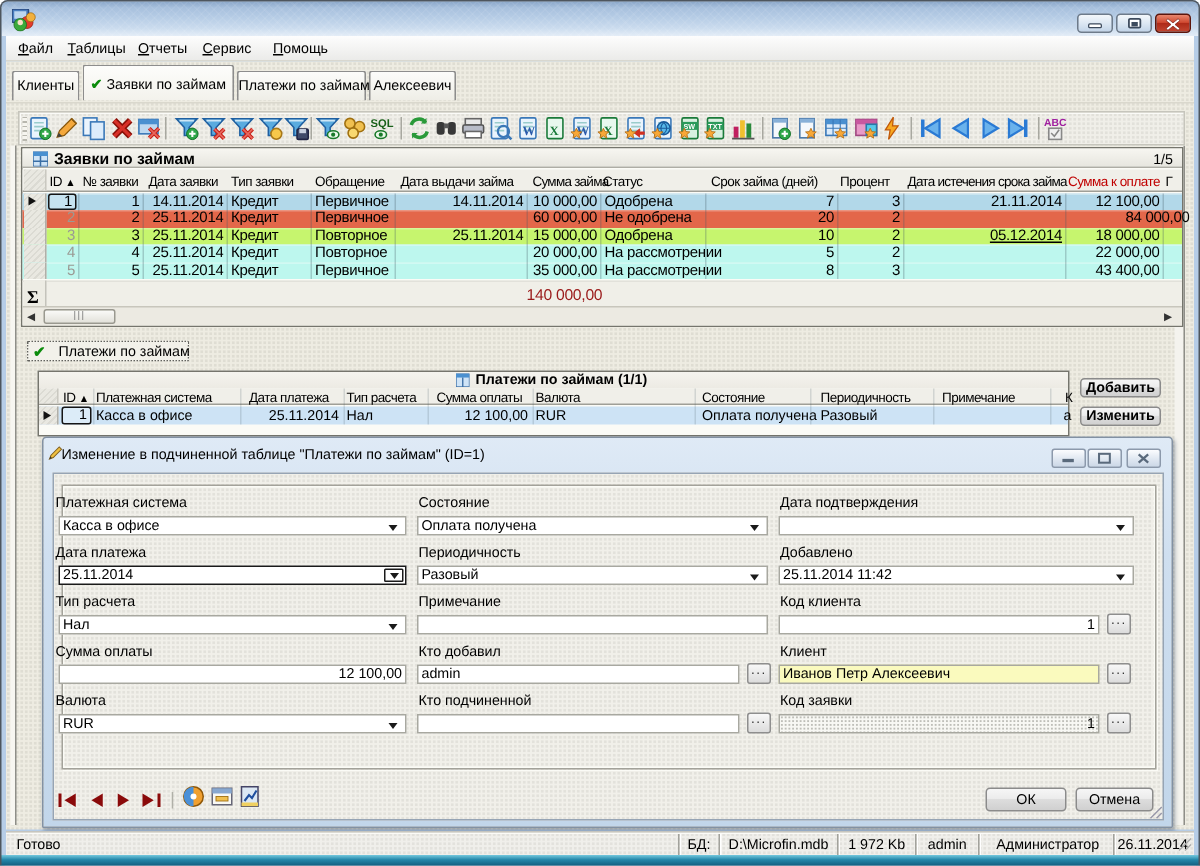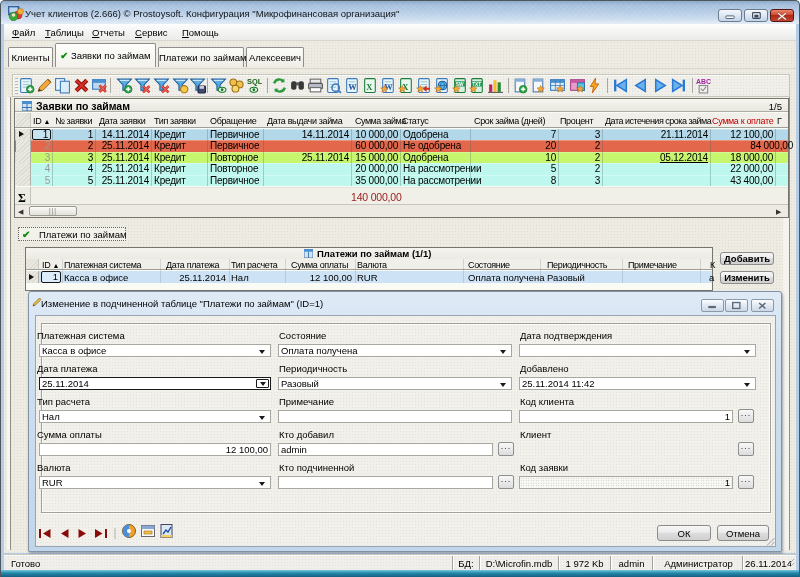--- a/index.html
+++ b/index.html
@@ -44,21 +44,20 @@
 <div id="win">
  <div id="titlebar">
   <svg class="abs" style="left:7px;top:5px" width="16" height="15" viewBox="0 0 16 15">
         <rect x="0" y="0" width="11" height="9" rx="1" fill="#4a7ec0" stroke="#2a4a80"></rect>
         <rect x="1.5" y="1.5" width="8" height="5" fill="#bcd6f0"></rect>
         <circle cx="10" cy="9" r="4" fill="#e43c2c" stroke="#901c10" stroke-width=".5"></circle>
         <circle cx="12.5" cy="5.5" r="3" fill="#f2b03c" stroke="#a06a10" stroke-width=".5"></circle>
         <circle cx="5.5" cy="10.5" r="4.2" fill="#3aaa3a" stroke="#1a6a1a" stroke-width=".5"></circle>
         <circle cx="5.5" cy="9" r="1.8" fill="#f8e0c8"></circle>
       </svg>
-  <div id="title-text">Учет клиентов (2.666) © Prostoysoft. Конфигурация "Микрофинансовая организация"</div>
   <div class="capbtn" style="left:717px;width:24px;background:linear-gradient(#f3f7fb,#dde8f3 50%,#c2d4e8)">
         <svg class="capglyph" viewBox="0 0 24 13">
           <rect x="7" y="7" width="10" height="3" rx="1" fill="#fff" stroke="#3c4a5c" stroke-width="1"></rect>
         </svg>
       </div>
   <div class="capbtn" style="left:743px;width:24px;background:linear-gradient(#f3f7fb,#dde8f3 50%,#c2d4e8)">
         <svg class="capglyph" viewBox="0 0 24 13">
           <rect x="8" y="3" width="9" height="7" rx="1" fill="#fff" stroke="#3c4a5c" stroke-width="1.4"></rect>
           <rect x="10" y="5.5" width="5" height="3.5" fill="#3c4a5c"></rect>
         </svg>
@@ -510,20 +509,21 @@
         <div class="lbl" style="left:484px;top:14px">Дата подтверждения</div>
         <div class="fld" style="left:483px;top:28px;width:237px;border:1px solid #a8a8a0">
           <span class="carr" style="right:5px"></span>
         </div>
         <div class="lbl" style="left:484px;top:47px">Добавлено</div>
         <div class="fld" style="left:483px;top:61px;width:237px;border:1px solid #a8a8a0">25.11.2014 11:42<span class="carr" style="right:5px"></span></div>
         <div class="lbl" style="left:484px;top:80px">Код клиента</div>
         <div class="fld" style="left:483px;top:94px;width:214px;background:#fff;text-align:right;">1</div>
         <div class="dots" style="left:702px;top:94px">...</div>
         <div class="lbl" style="left:484px;top:113px">Клиент</div>
+        <div class="fld" style="left:483px;top:127px;width:214px;background:#fafabe;">Иванов Петр Алексеевич</div>
         <div class="dots" style="left:702px;top:127px">...</div>
         <div class="lbl" style="left:484px;top:146px">Код заявки</div>
         <div class="fld" style="left:483px;top:160px;width:214px;background:#f8f8f4 radial-gradient(rgba(120,120,112,.45) 0.7px,transparent 0.8px);background-size:2.5px 2.5px;text-align:right;">1</div>
         <div class="dots" style="left:702px;top:160px">...</div>
         <svg class="abs" style="left:2px;top:212px" width="110" height="11" viewBox="0 0 110 11">
           <path d="M2 1 v9" stroke="#8a0a0a" stroke-width="2"></path>
           <path d="M12.5 1 v9 l-7.5-4.5z" fill="#8a0a0a"></path>
           <path d="M30.5 1 v9 l-7.5-4.5z" fill="#8a0a0a"></path>
           <path d="M40.5 1 v9 l7.5-4.5z" fill="#8a0a0a"></path>
           <path d="M68 1 v9" stroke="#8a0a0a" stroke-width="2"></path>

